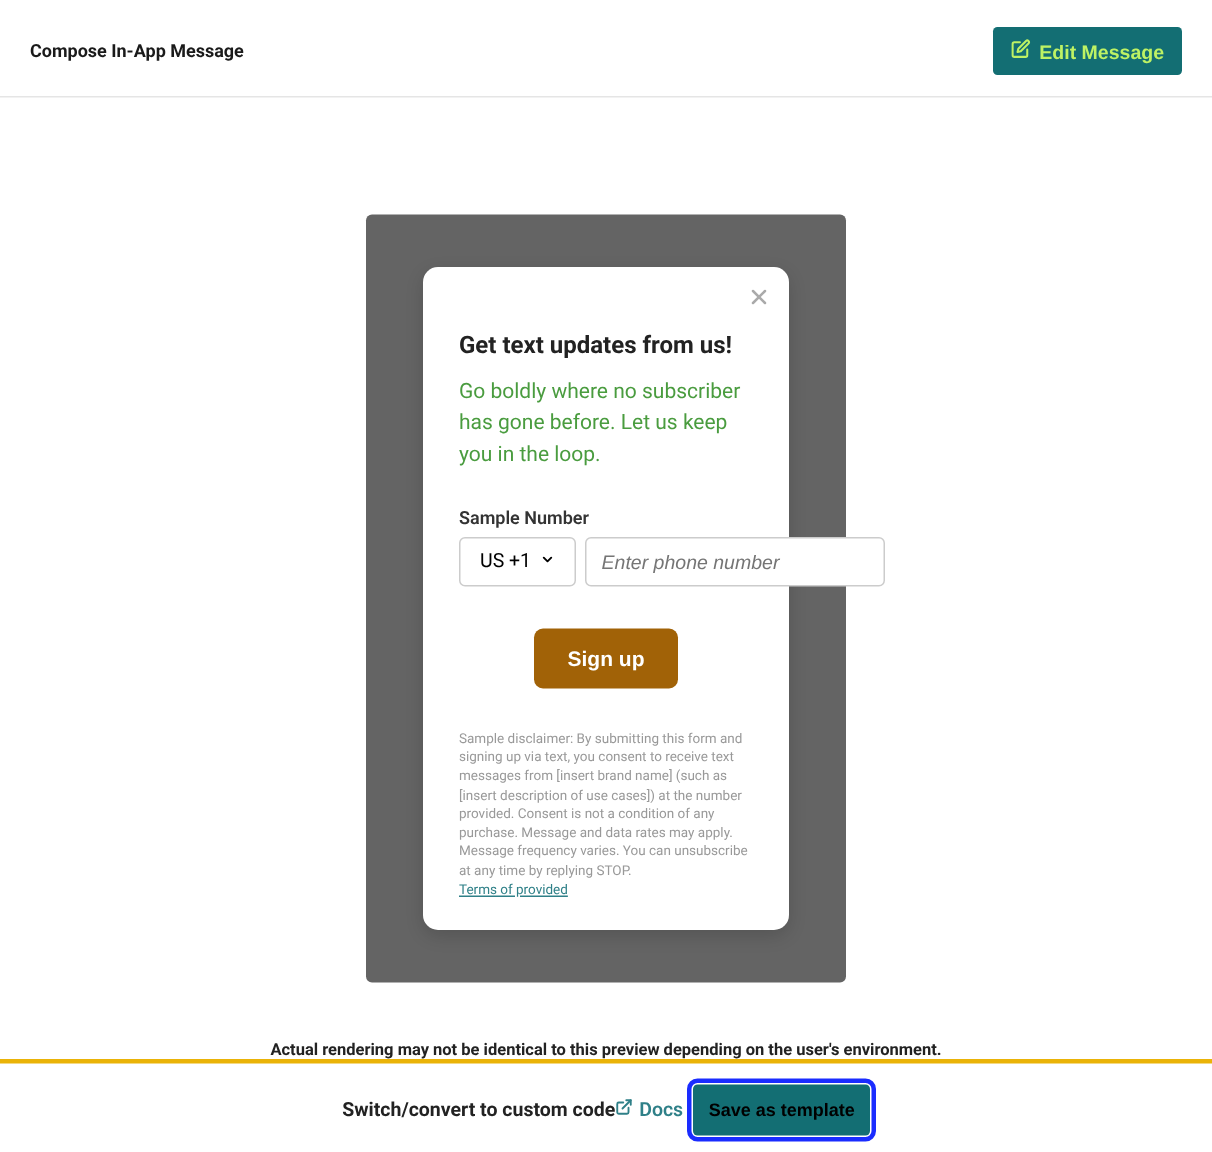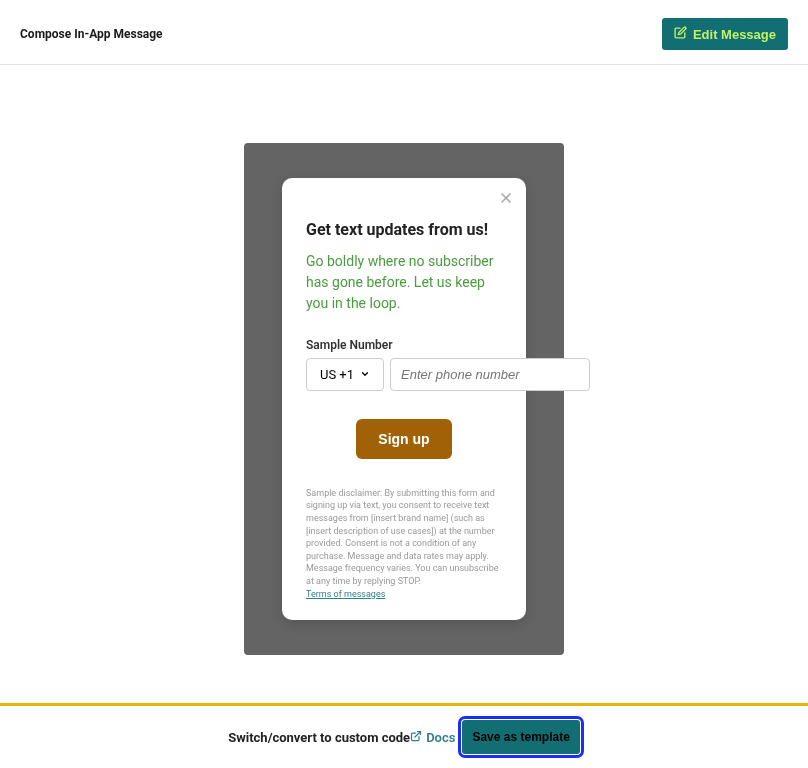--- a/index.html
+++ b/index.html
@@ -227,24 +227,25 @@
             <svg viewBox="0 0 24 24" fill="none" stroke="currentColor" stroke-width="3" stroke-linecap="round" stroke-linejoin="round">
                 <polyline points="6 9 12 15 18 9"></polyline>
               </svg>
           </span>
         </div>
         <input class="phone-input" type="text" placeholder="Enter phone number" style="">
       </div>
       <button class="signup-btn">Sign up</button>
       <div class="disclaimer">
         <span>Sample disclaimer: By submitting this form and signing up via text, you consent to receive text messages from [insert brand name] (such as [insert description of use cases]) at the number provided. Consent is not a condition of any purchase. Message and data rates may apply. Message frequency varies. You can unsubscribe at any time by replying STOP.</span><br>
-        <span class="terms-link">Terms of messages</span>
+        <span class="terms-link">Terms of provided</span>
       </div>
     </div>
   </div>
+  <div class="render-note">Actual rendering may not be identical to this preview depending on the user's environment.</div>
 </div>
 
 <div class="footer">
   <div class="footer-left">Switch/convert to custom code</div>
   <div class="footer-right">
     <div class="docs-link">
       <span>
         <svg viewBox="0 0 24 24" fill="none" stroke="currentColor" stroke-width="2.5" stroke-linecap="round" stroke-linejoin="round">
             <path d="M18 13v6a2 2 0 0 1-2 2H5a2 2 0 0 1-2-2V8a2 2 0 0 1 2-2h6"></path>
             <polyline points="15 3 21 3 21 9"></polyline>

